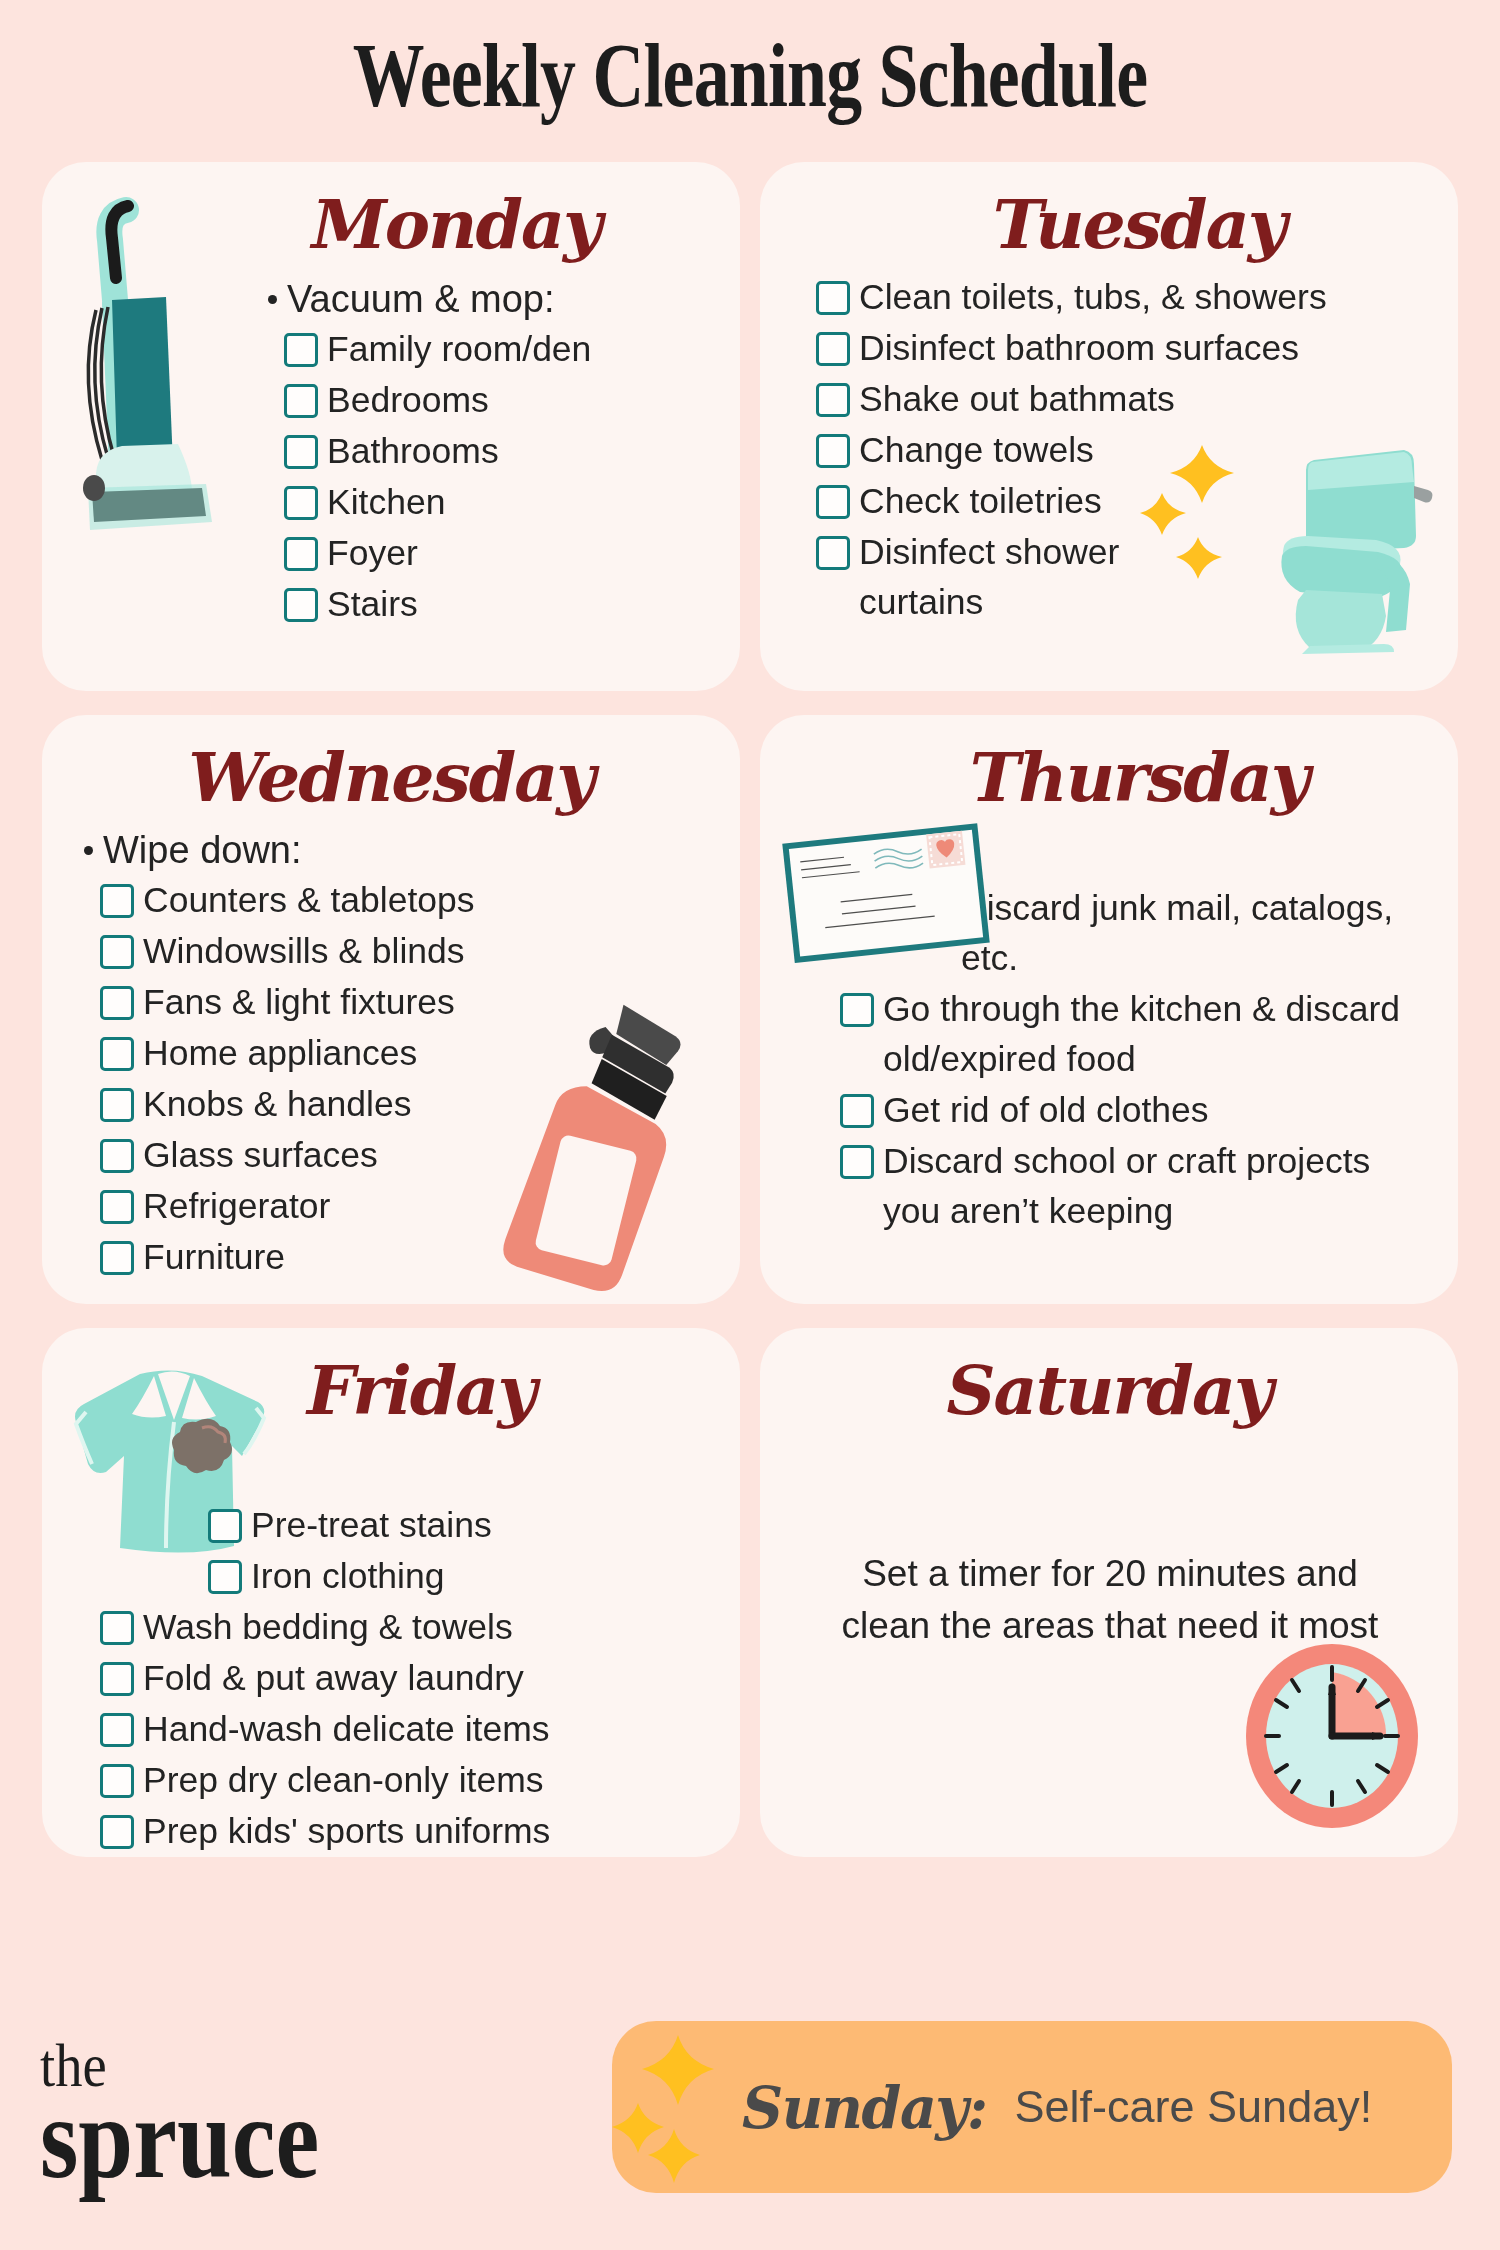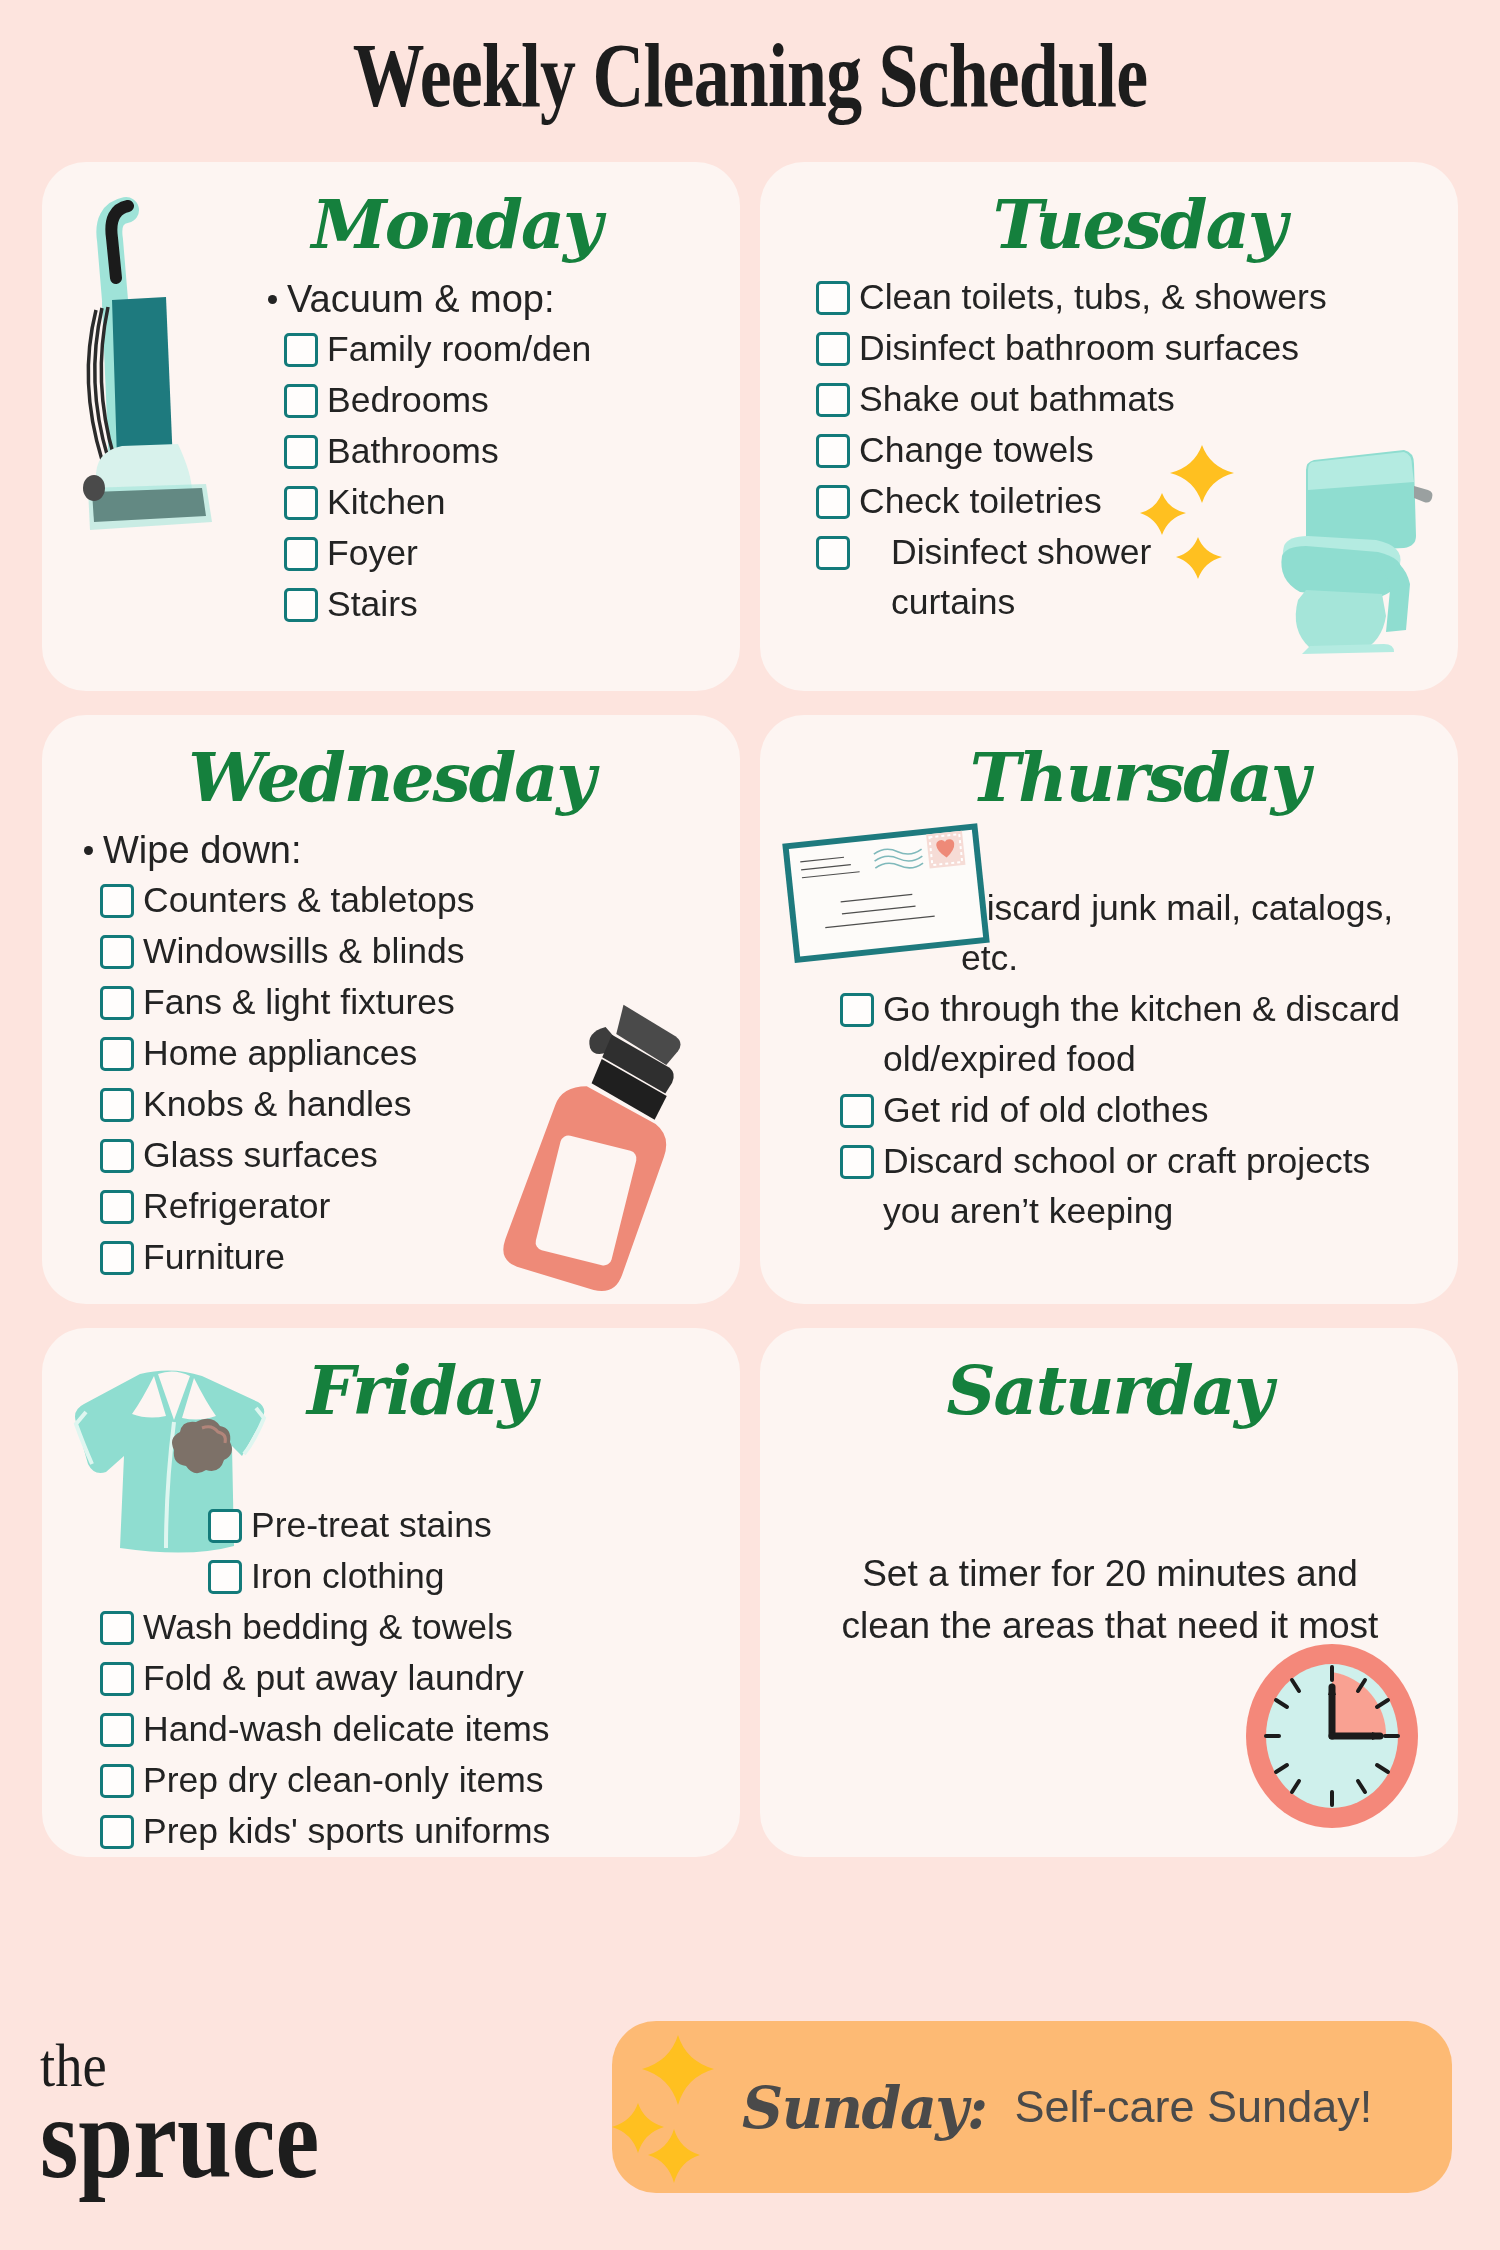--- a/index.html
+++ b/index.html
@@ -43,21 +43,21 @@
     position:relative;
     overflow:hidden;
     margin:0 9px 24px 9px;
   }
 
   .day-name{
     font-family:"DejaVu Serif", serif;
     font-style:italic;
     font-weight:700;
     font-size:68px;
-    color:#15803d;
+    color:#7f1d1d;
     text-align:center;
     margin:0;
     padding-top:22px;
     letter-spacing:-2px;
     position:relative;
     z-index:4;
   }
   .day-name.off-right{ padding-left:130px; }
   .day-name.off-right2{ padding-left:60px; }
 
@@ -242,21 +242,21 @@
             <span class="txt">Shake out bathmats</span>
           </li>
         <li>
             <span class="cbx"></span>
             <span class="txt">Change towels</span>
           </li>
         <li>
             <span class="cbx"></span>
             <span class="txt">Check toiletries</span>
           </li>
-        <li style="width:430px;gap:32px;">
+        <li style="width:430px;">
             <span class="cbx"></span>
             <span class="txt">Disinfect shower curtains</span>
           </li>
       </ul>
     </div>
   </div>
 
   <div class="card" id="card-wed">
     <div class="day-name">Wednesday</div>
 

